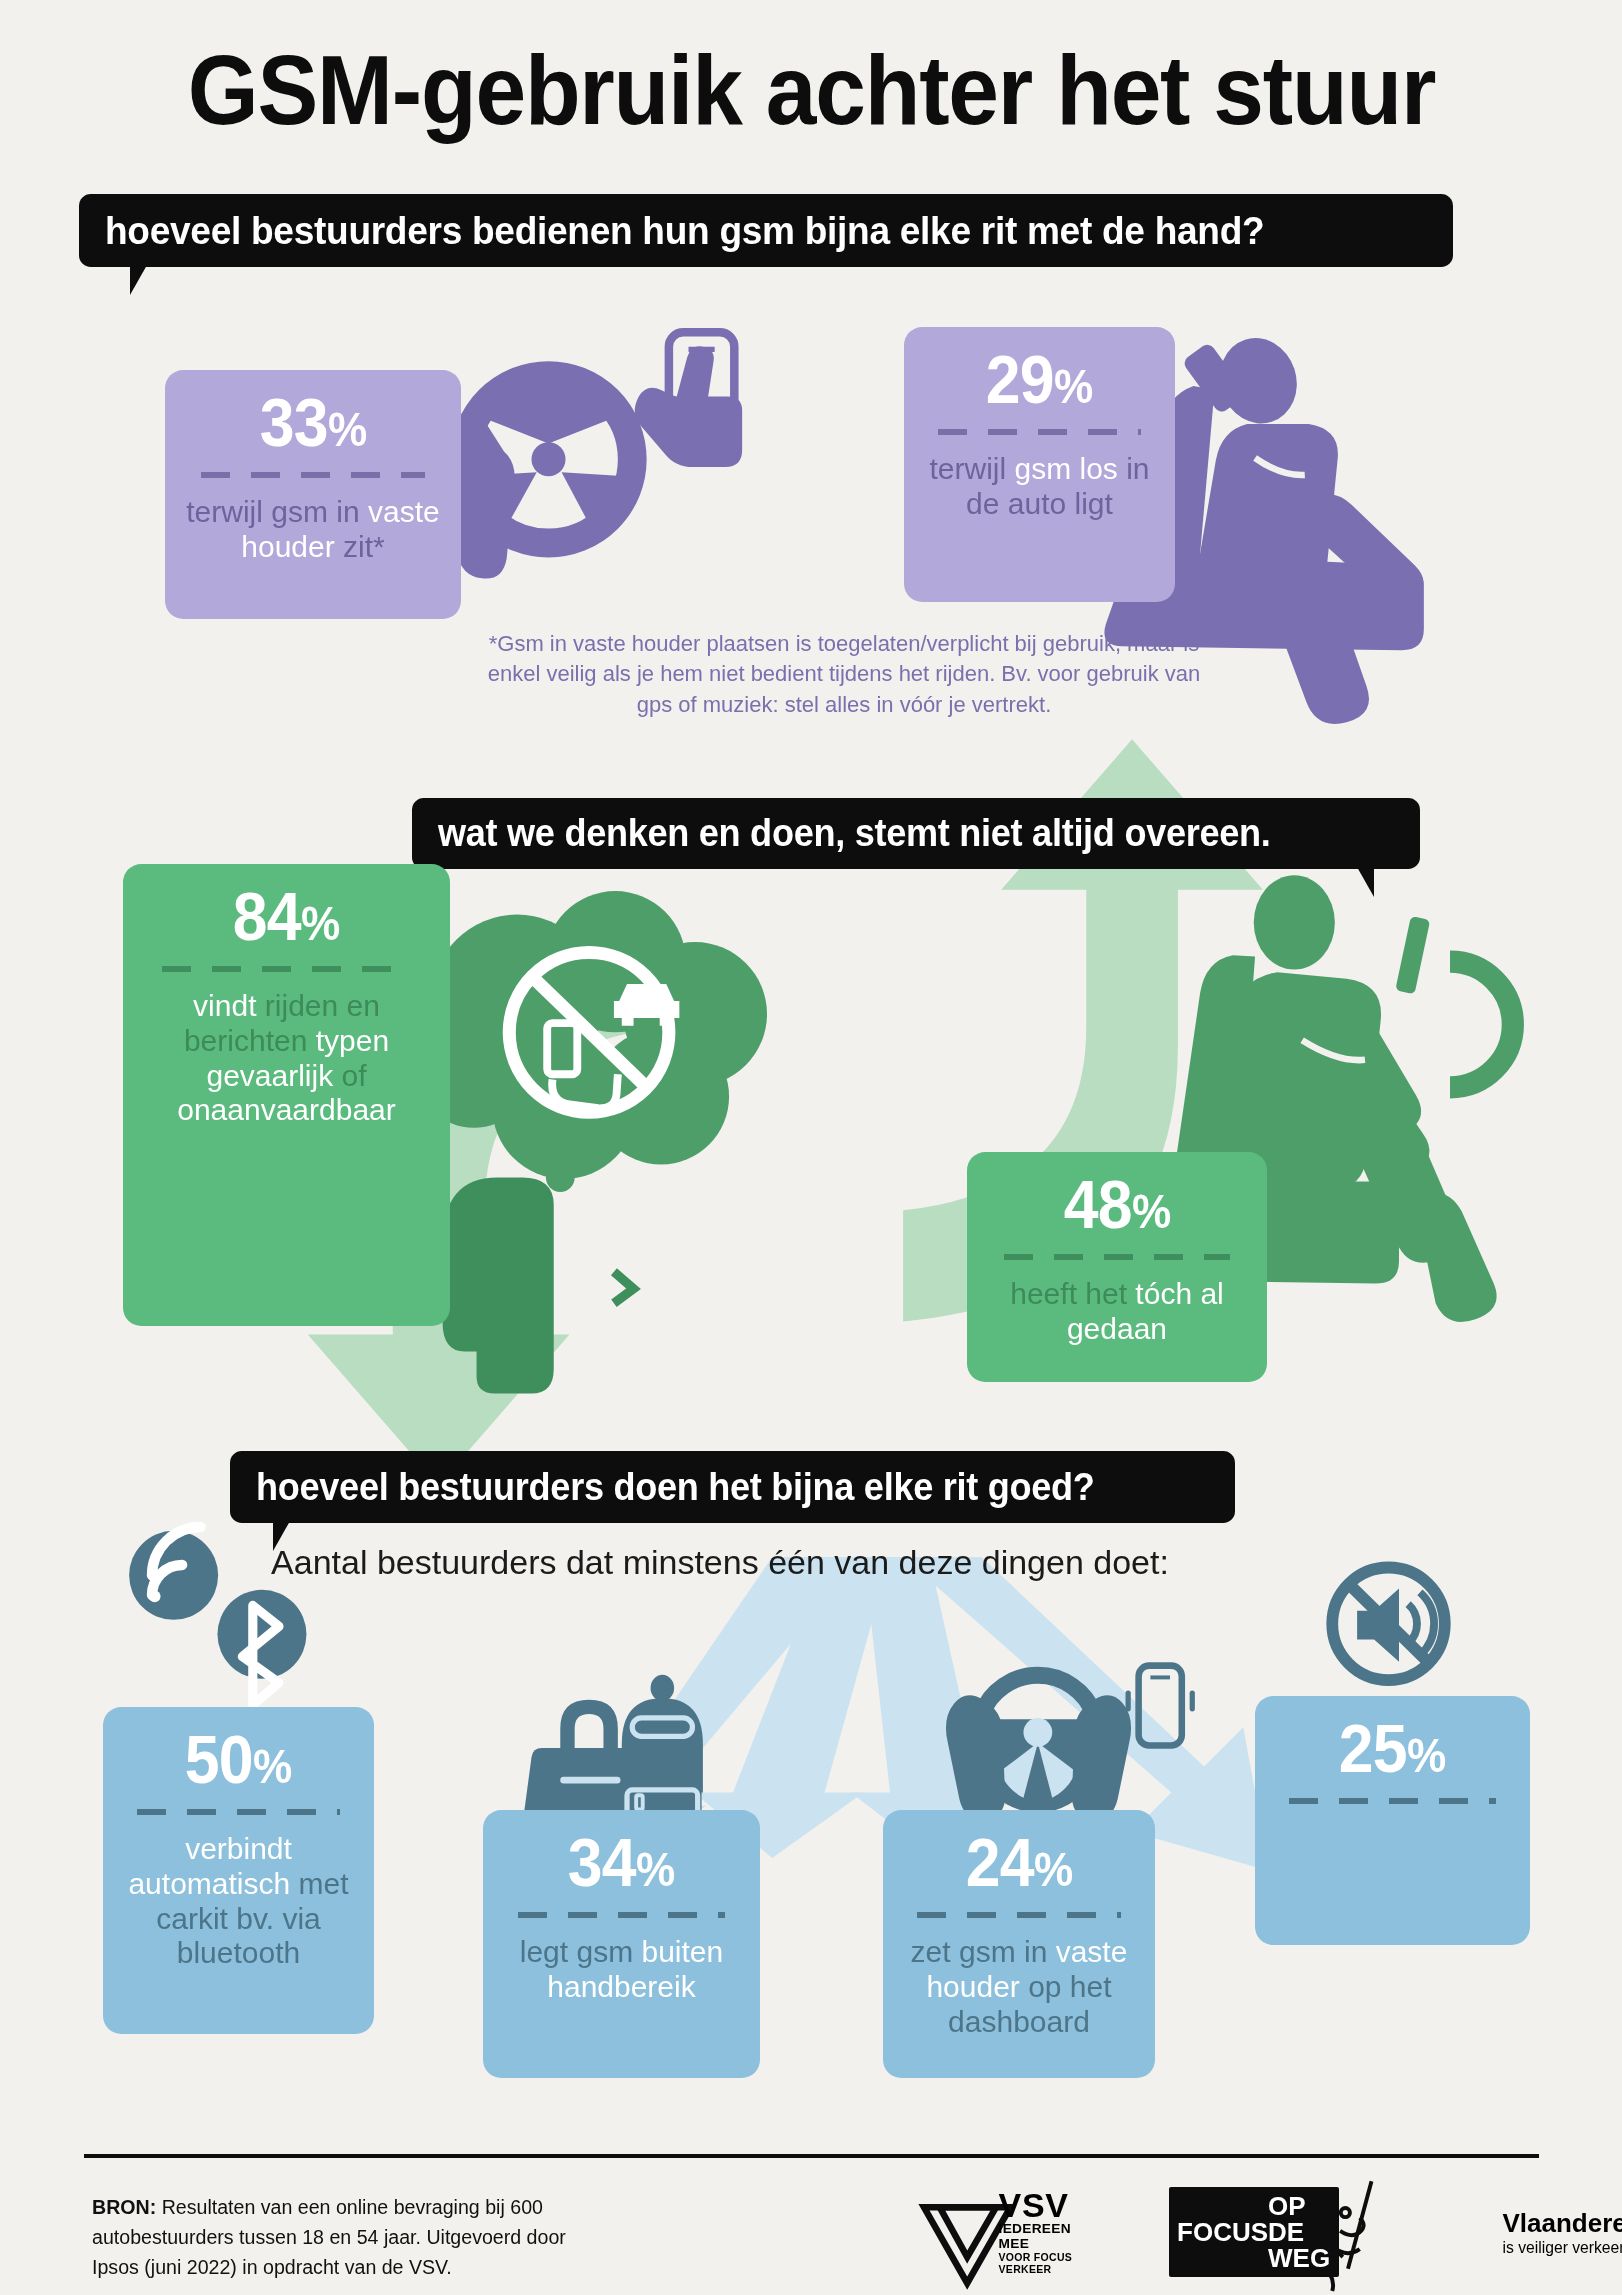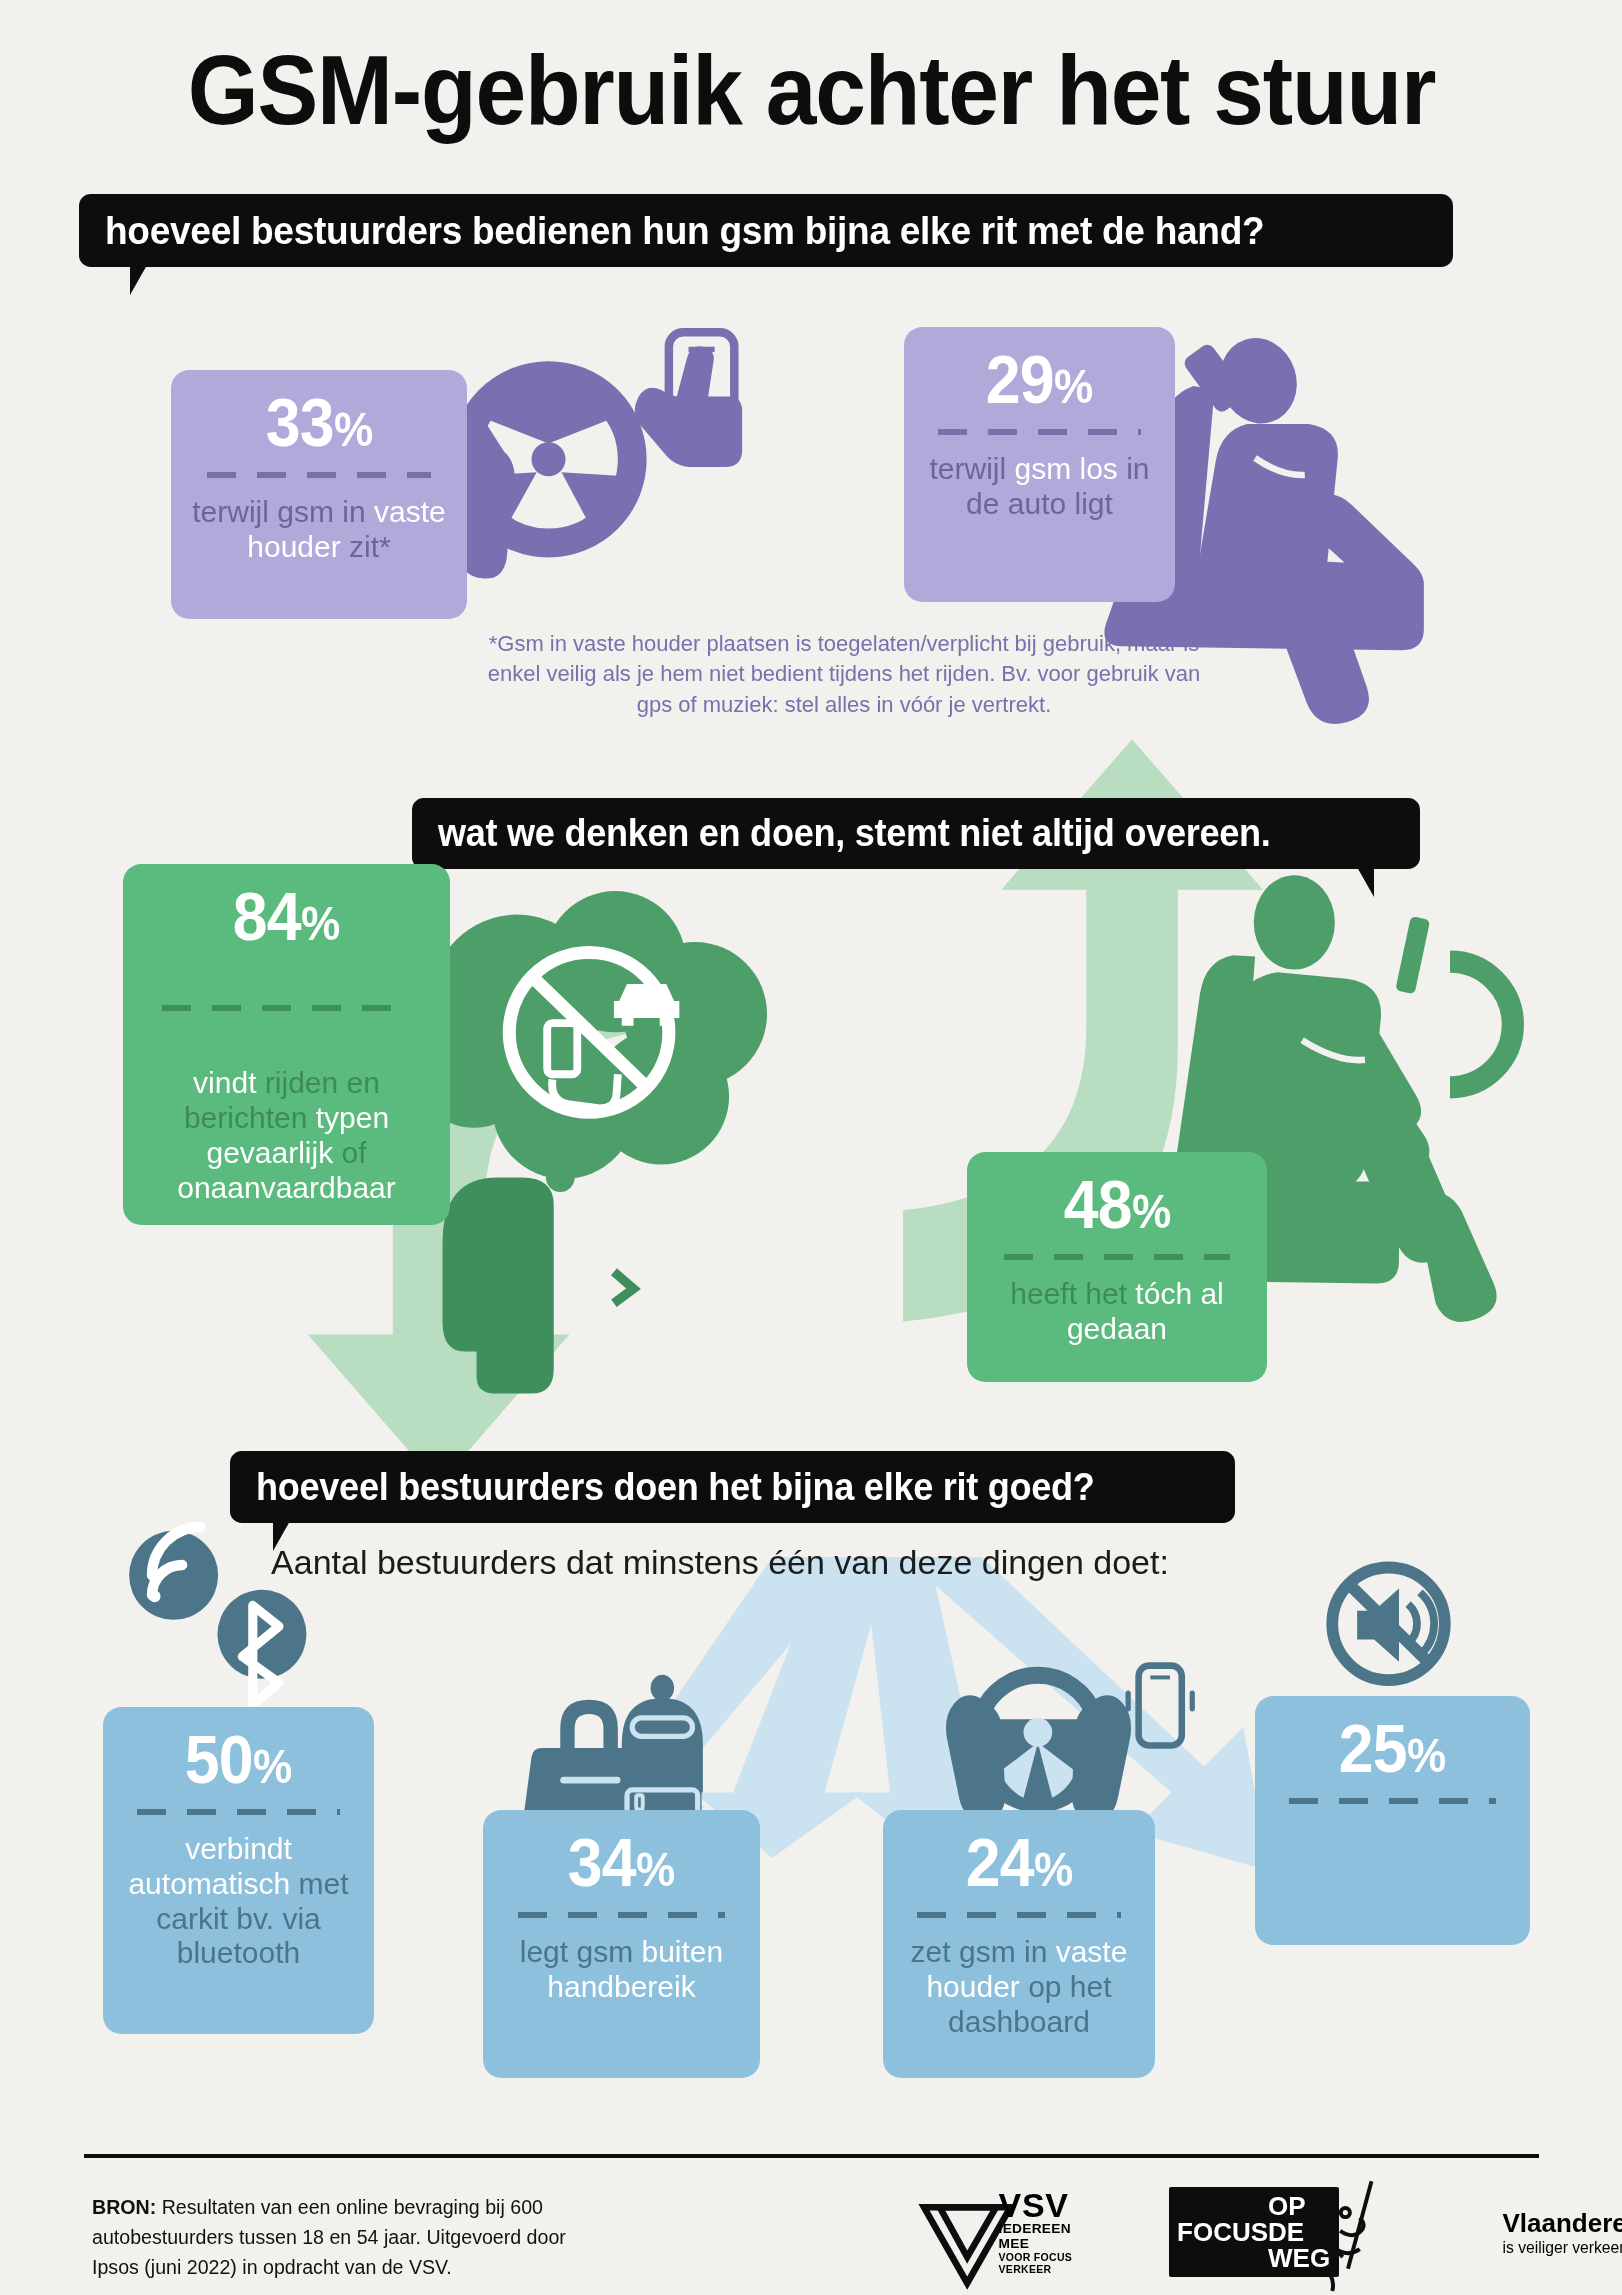--- a/index.html
+++ b/index.html
@@ -66,23 +66,23 @@
   .purple .lbl { color: #6f639d; }
   
   .green { background: #5bbb7e; }
   .green .dash { background: repeating-linear-gradient(to right,#3f8f5c 0 29px, transparent 29px 50px); }
   .green .lbl { color: #3d8b59; }
   
   .blue { background: #8cc0dd; }
   .blue .dash { background: repeating-linear-gradient(to right,#4c7589 0 29px, transparent 29px 50px); }
   .blue .lbl { color: #4c7589; }
 
-  #card33 { left: 171px; top: 370px; width: 296px; height: 249px; }
+  #card33 { left: 165px; top: 370px; width: 296px; height: 249px; }
   #card29 { left: 904px; top: 327px; width: 271px; height: 275px; }
-  #card84 { left: 123px; top: 864px; width: 327px; height: 361px; justify-content: space-between; }
+  #card84 { left: 123px; top: 864px; width: 327px; height: 462px; }
   #card48 { left: 967px; top: 1152px; width: 300px; height: 230px; }
   #card50 { left: 103px; top: 1707px; width: 271px; height: 327px; }
   #card34 { left: 483px; top: 1810px; width: 277px; height: 268px; }
   #card24 { left: 883px; top: 1810px; width: 272px; height: 268px; }
   #card25 { left: 1255px; top: 1696px; width: 275px; height: 249px; }
 
   
   .footnote {
     position: absolute; left: 484px; top: 629px; width: 720px;
     text-align: center; color: #7a70ad; font-size: 22px; line-height: 1.38;

